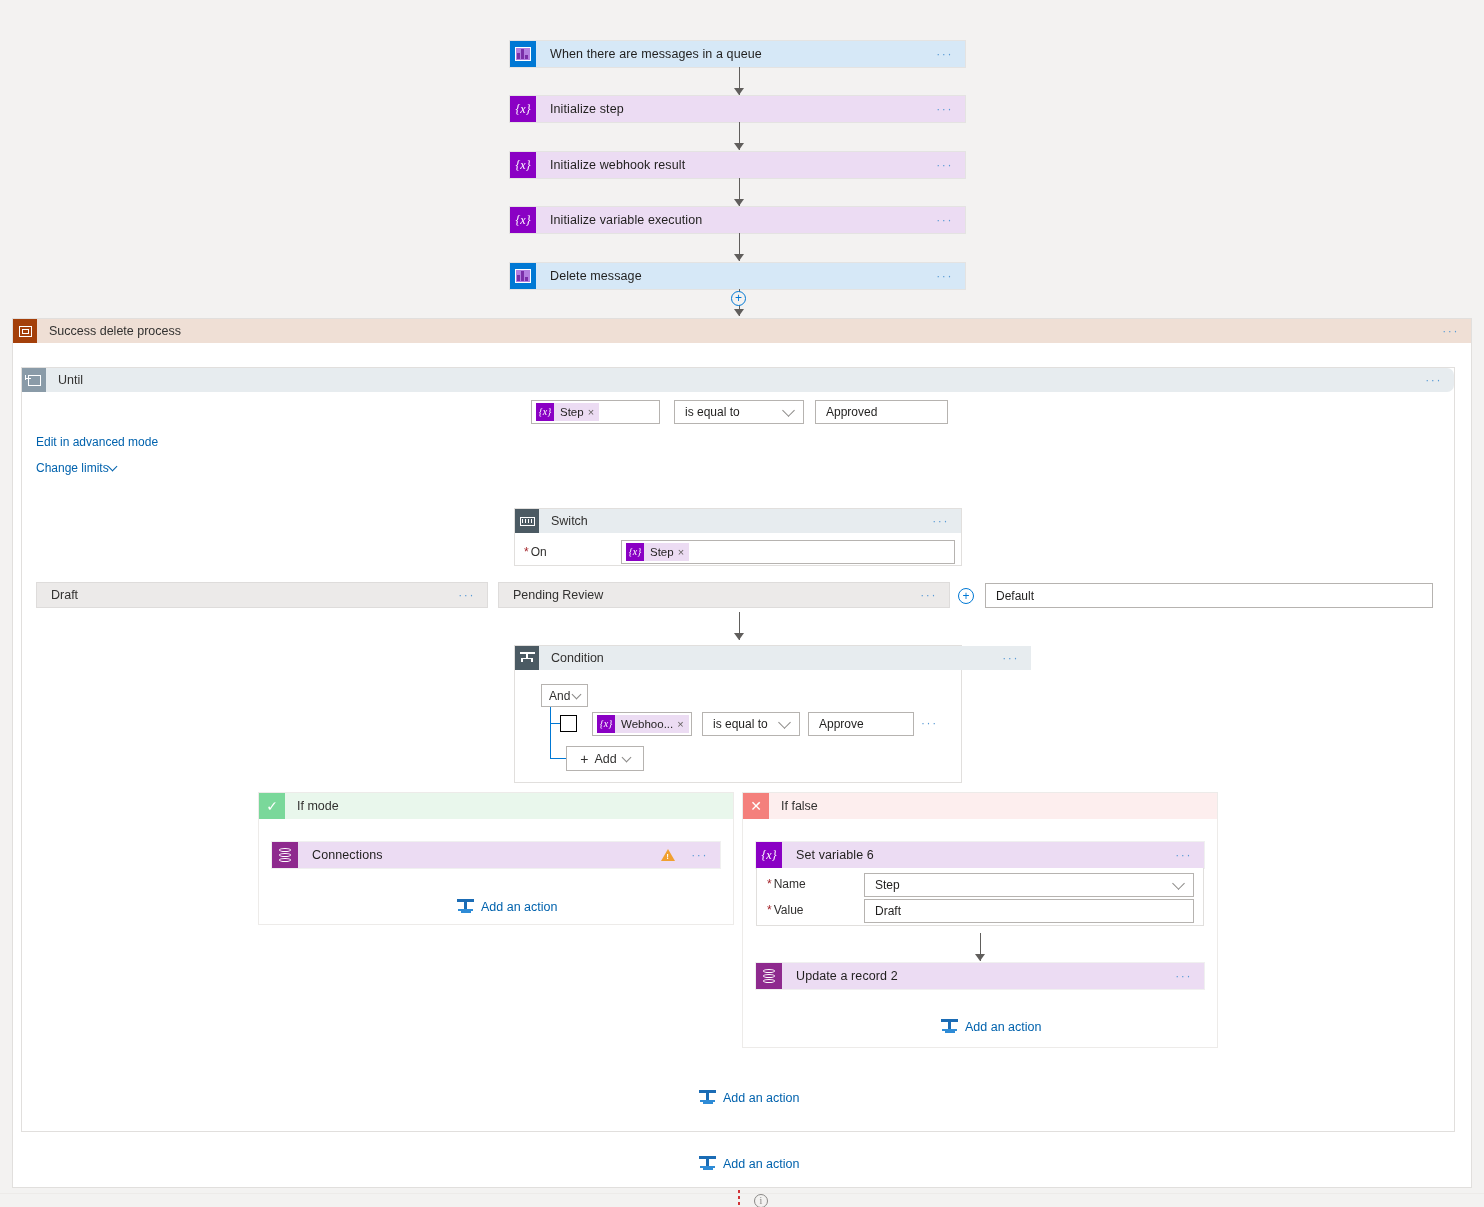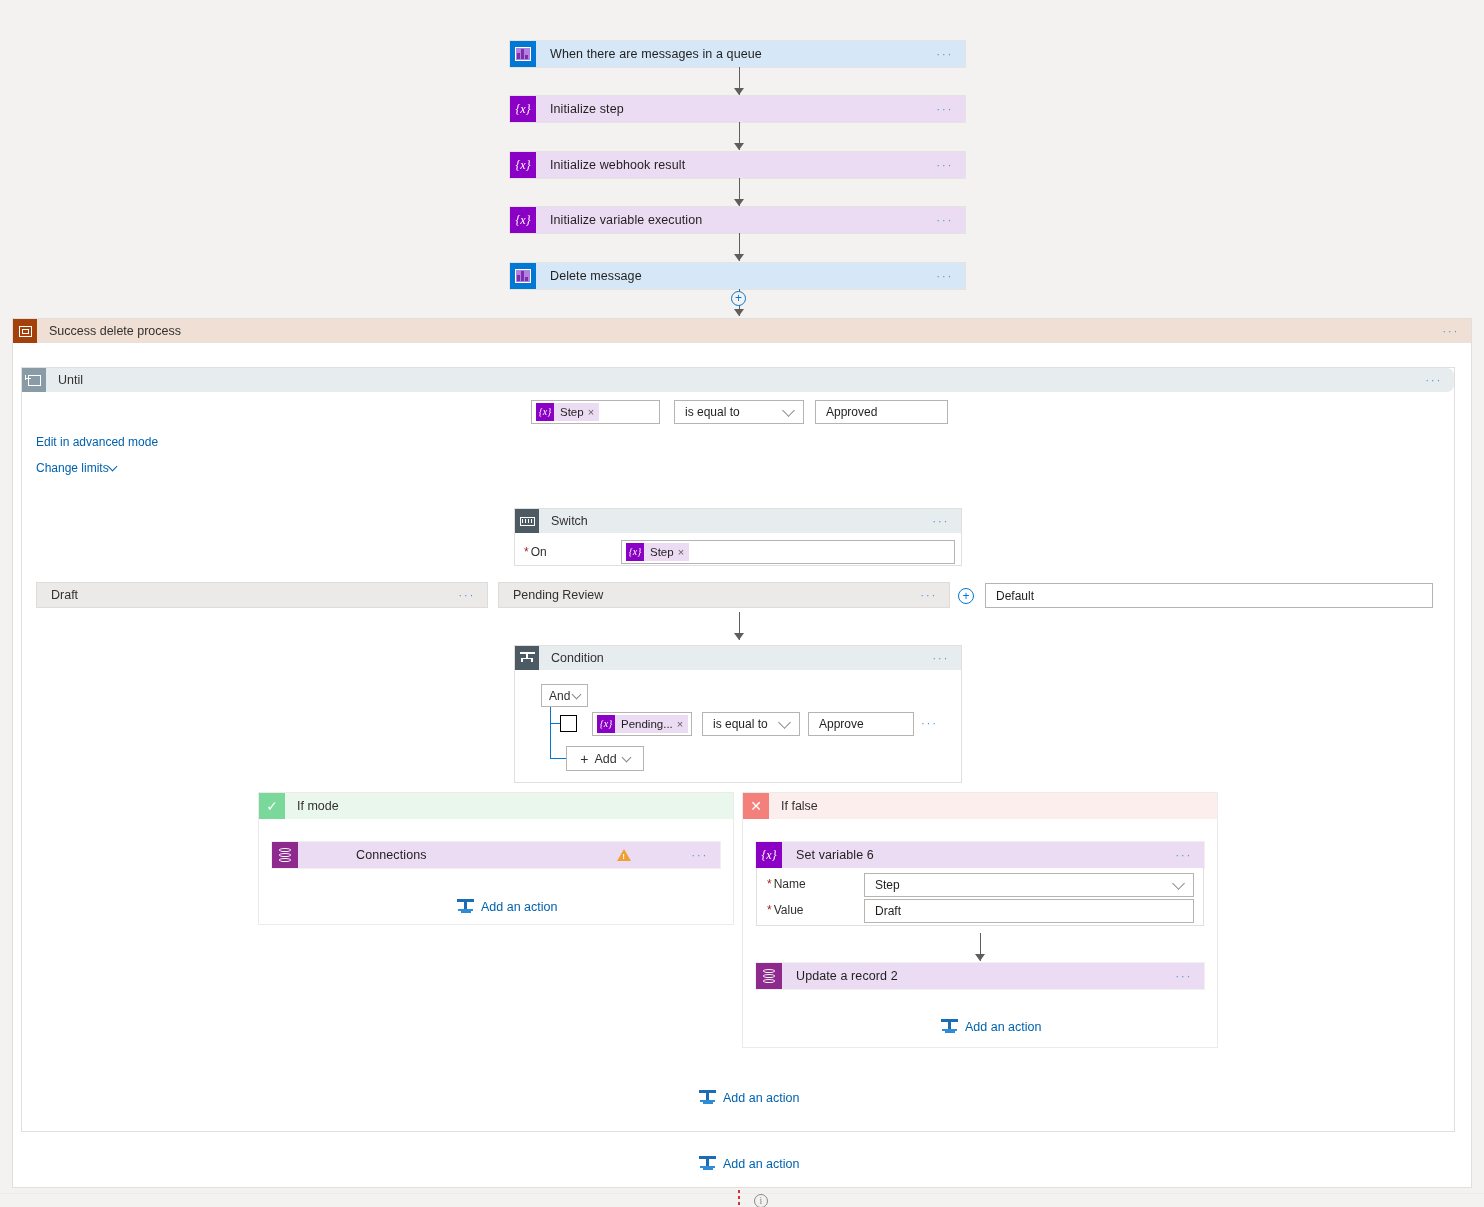--- a/index.html
+++ b/index.html
@@ -294,21 +294,21 @@
 </div>
 <div class="plusbtn" style="left:958px;top:588px;width:16px;height:16px;line-height:14px;background:#fff;">+</div>
 <div class="field" style="left:985px;top:583px;width:448px;height:25px;">
   <span>Default</span>
 </div>
 
 <div class="arrow" style="left:739px;top:612px;height:28px;"></div>
 <div class="arrowhead" style="left:734px;top:633px;"></div>
 
 <div class="scope" style="left:514px;top:645px;width:448px;height:138px;"></div>
-<div class="scopehdr" style="left:515px;top:646px;width:446px;background:#e7ecef;">
+<div class="scopehdr" style="left:515px;top:646px;width:516px;background:#e7ecef;">
   <span class="ico" style="background:#4b5a63;">
     <span class="cdico">
         <span class="bar"></span>
         <span class="stem"></span>
         <span class="cross"></span>
         <span class="l1"></span>
         <span class="l2"></span>
       </span>
   </span>
   <span class="ttl">Condition</span>
@@ -323,21 +323,21 @@
 <div class="connline" style="left:550px;top:707px;width:1px;height:52px;"></div>
 <div class="connline" style="left:550px;top:723px;width:10px;height:1px;"></div>
 <div class="connline" style="left:550px;top:758px;width:16px;height:1px;"></div>
 
 <div class="cbox" style="left:560px;top:715px;"></div>
 <div class="field" style="left:592px;top:712px;width:100px;padding:0 4px;">
   <span class="token">
     <span class="tico">
         <span class="varglyph" style="font-size:10px">{x}</span>
       </span>
-    <span class="tlbl">Pending...</span>
+    <span class="tlbl">Webhoo...</span>
     <span class="tx">×</span>
   </span>
 </div>
 <div class="field sel" style="left:702px;top:712px;width:98px;">
   <span>is equal to</span>
   <span class="chev"></span>
 </div>
 <div class="field" style="left:808px;top:712px;width:106px;">
   <span>Approve</span>
 </div>
@@ -349,21 +349,21 @@
   <span class="chev sm" style="margin-bottom:2px"></span>
 </div>
 
 <div class="branch" style="left:258px;top:792px;width:476px;height:133px;"></div>
 <div class="branchhdr hdr-true" style="left:259px;top:793px;width:474px;">
   <span class="ico">
       <span>✓</span>
     </span>
   <span class="ttl">If mode</span>
 </div>
-<div class="node cds" style="left:272px;top:842px;width:448px;gap:44px;">
+<div class="node cds" style="left:272px;top:842px;width:448px;">
   <span class="ico">
     <span class="dbico">
         <span style="top:0"></span>
         <span style="top:5px"></span>
         <span style="top:10px"></span>
       </span>
   </span>
   <span class="ttl">Connections</span>
   <span class="warn">
       <span class="warnglyph"></span>

